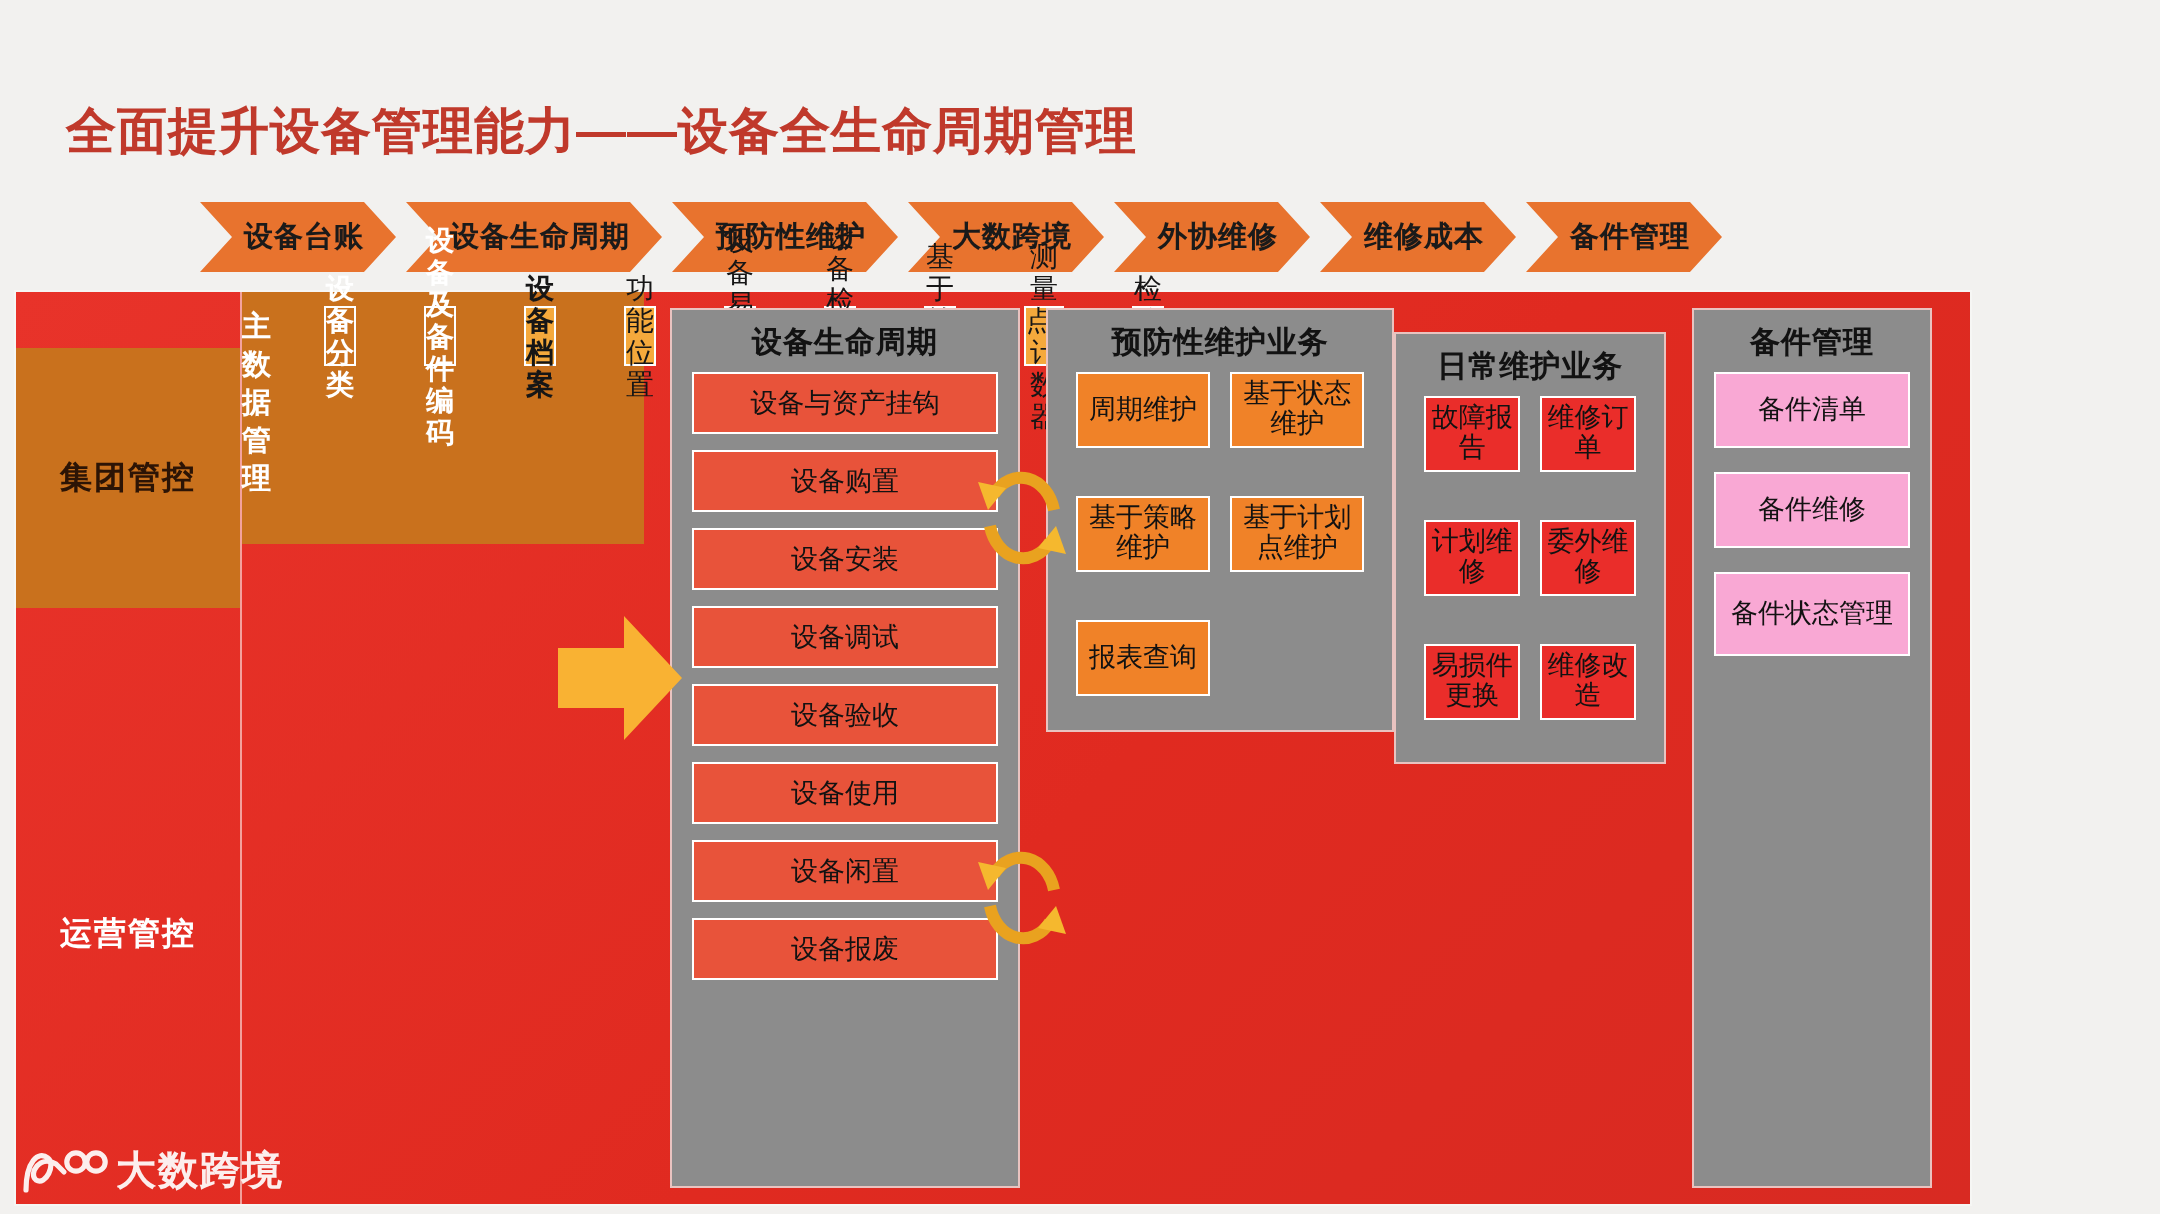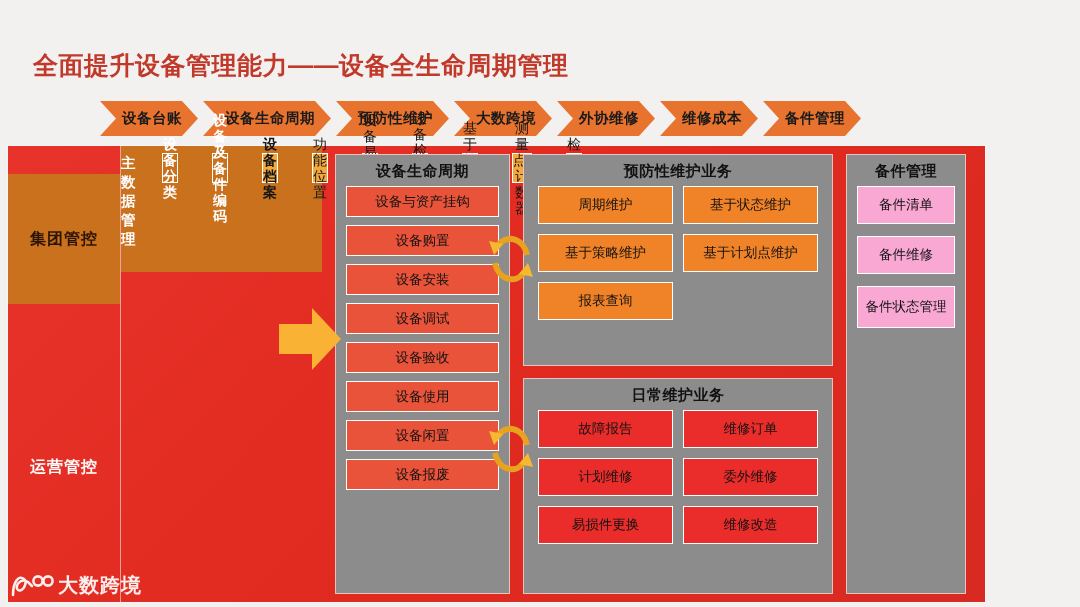--- a/index.html
+++ b/index.html
@@ -203,41 +203,41 @@
     border: 1.5px solid #ffffff;
     box-sizing: border-box;
   }
 
   
   #maintenance-col {
     flex: 0 0 310px;
     width: 310px;
     margin: 8px 0 8px 13px;
     display: flex;
-    flex-direction: column;
+    flex-direction: row;
     position: relative;
     z-index: 2;
   }
   .maint-panel {
     background: #8c8c8c;
     border: 1.5px solid #e9c3c0;
     box-sizing: border-box;
     padding: 0 14px 8px;
   }
   #preventive-panel {
     height: 212px;
   }
   #daily-panel {
     height: 216px;
     margin-top: 12px;
   }
   .card-grid {
     display: grid;
     grid-template-columns: 1fr 1fr;
-    gap: 10px 10px;
+    gap: 24px 10px;
   }
   .mt-card {
     height: 38px;
     display: flex;
     align-items: center;
     justify-content: center;
     text-align: center;
     font-size: 13.5px;
     line-height: 1.1;
     color: #121212;

